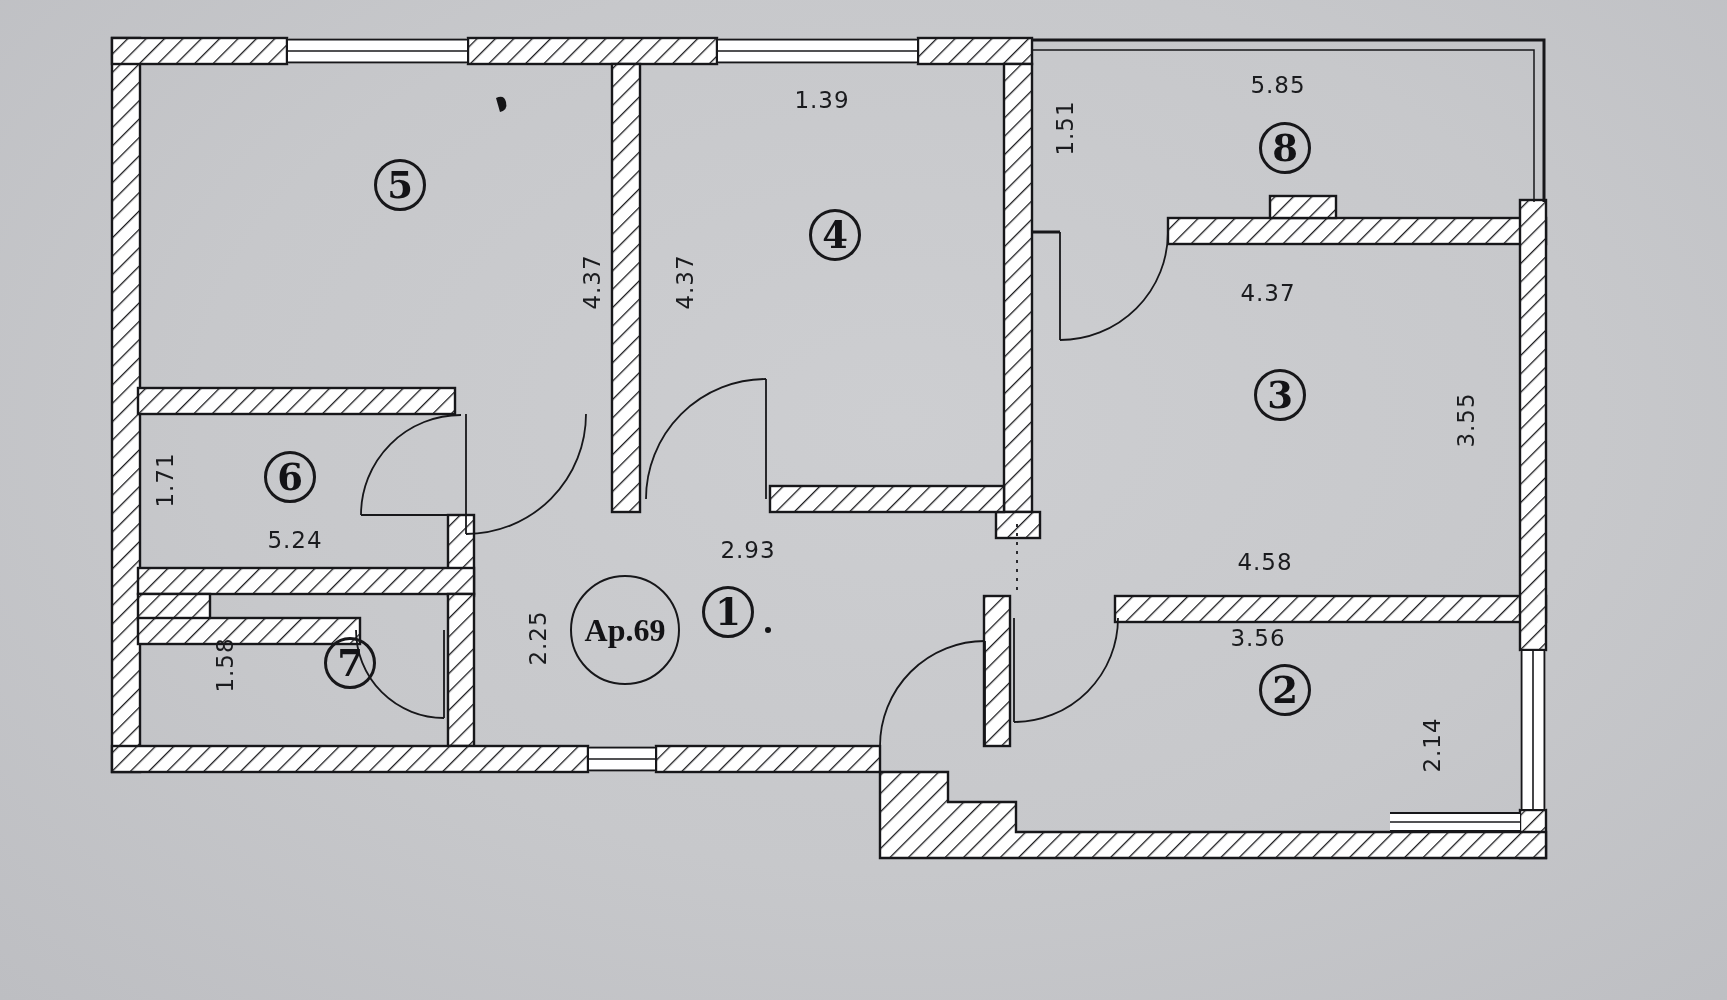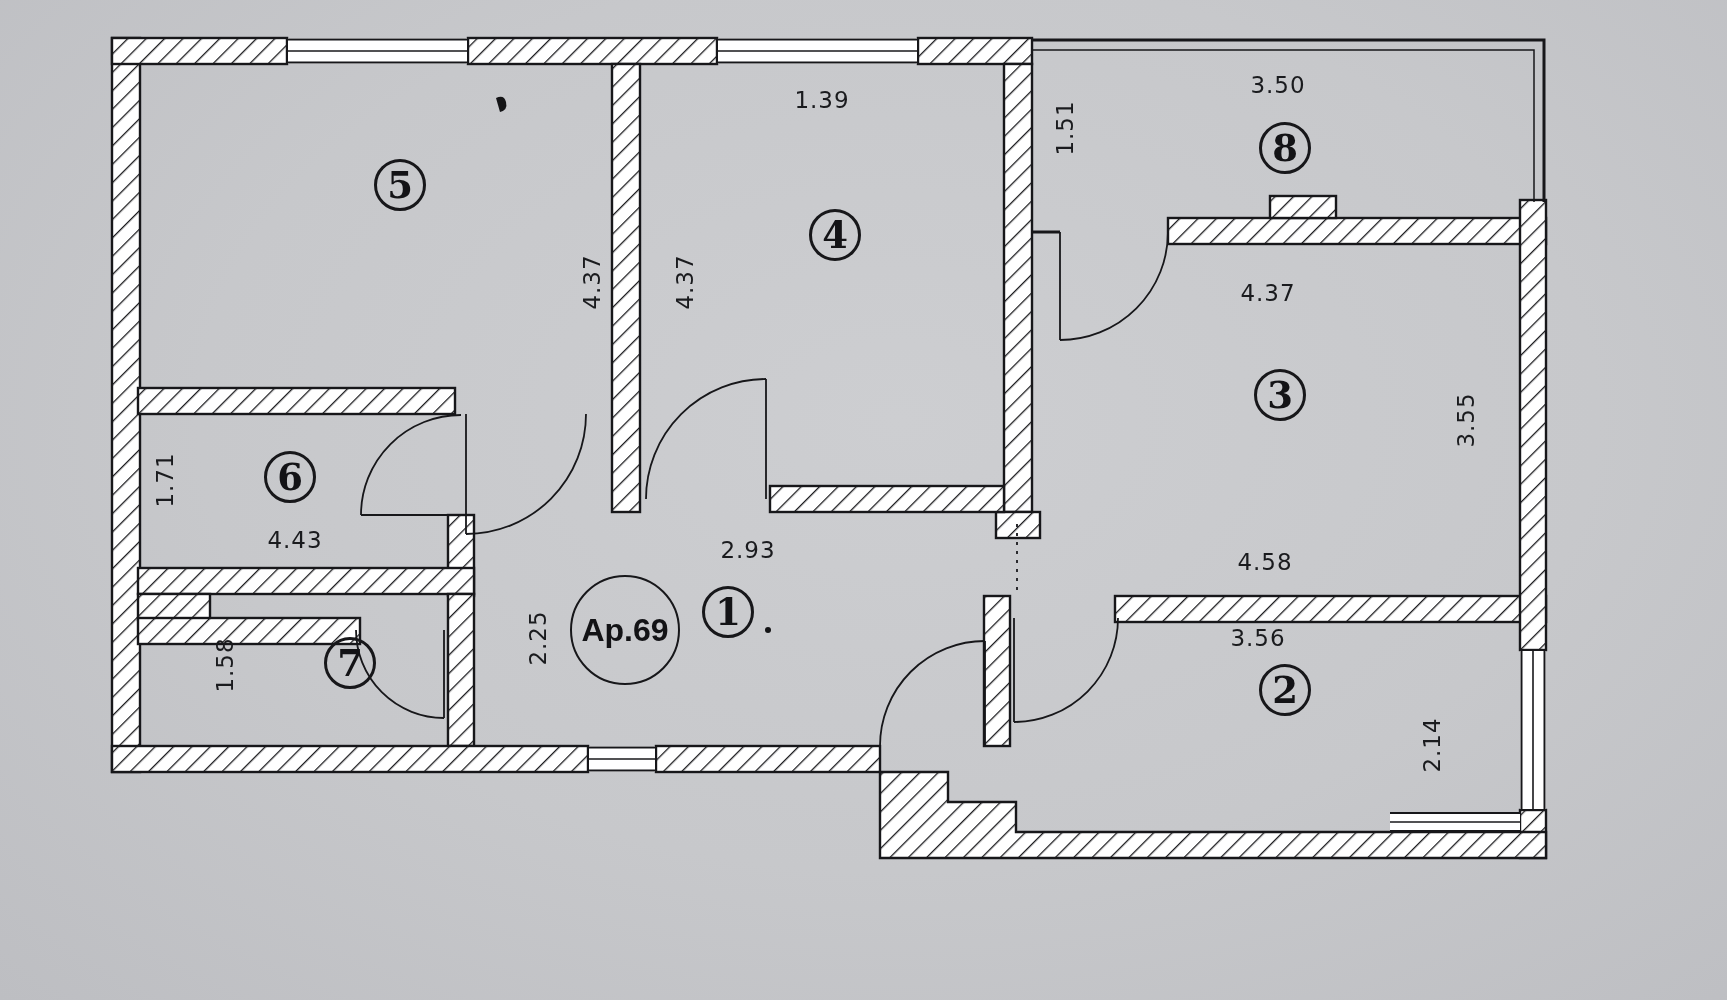--- a/index.html
+++ b/index.html
@@ -25,21 +25,21 @@
     position:absolute;transform:translate(-50%,-50%);
     width:52px;height:52px;border:3px solid #17171a;border-radius:50%;
     display:flex;align-items:center;justify-content:center;
     font-family:"DejaVu Serif",serif;font-weight:bold;font-size:37px;color:#131316;
     box-sizing:border-box;
   }
   .apcircle{
     position:absolute;transform:translate(-50%,-50%);
     width:110px;height:110px;border:2.5px solid #17171a;border-radius:50%;
     display:flex;align-items:center;justify-content:center;
-    font-family:Liberation Sans, sans-serif;font-weight:bold;font-size:32px;color:#131316;
+    font-family:Liberation Serif, serif;font-weight:bold;font-size:32px;color:#131316;
     box-sizing:border-box;background:transparent;
   }
 </style>
 </head>
 <body>
 
 <div id="plan">
 
   <svg width="1727" height="1000" viewBox="0 0 1727 1000">
     <defs>
@@ -200,23 +200,23 @@
     <div class="badge" style="left:1285px;top:148px">8</div>
     <div class="badge" style="left:1280px;top:395px">3</div>
     <div class="badge" style="left:290px;top:477px">6</div>
     <div class="badge" style="left:728px;top:612px">1</div>
     <div class="badge" style="left:350px;top:663px">7</div>
     <div class="badge" style="left:1285px;top:690px">2</div>
 
     <div class="apcircle" style="left:625px;top:630px">Ap.69</div>
 
     <div class="dim" style="left:822px;top:100px">1.39</div>
-    <div class="dim" style="left:1278px;top:85px">3.50</div>
+    <div class="dim" style="left:1278px;top:85px">5.85</div>
     <div class="dim" style="left:1268px;top:293px">4.37</div>
-    <div class="dim" style="left:295px;top:540px">4.43</div>
+    <div class="dim" style="left:295px;top:540px">5.24</div>
     <div class="dim" style="left:748px;top:550px">2.93</div>
     <div class="dim" style="left:1265px;top:562px">4.58</div>
     <div class="dim" style="left:1258px;top:638px">3.56</div>
 
     <div class="dim v" style="left:1065px;top:128px">1.51</div>
     <div class="dim v" style="left:592px;top:282px">4.37</div>
     <div class="dim v" style="left:685px;top:282px">4.37</div>
     <div class="dim v" style="left:1466px;top:420px">3.55</div>
     <div class="dim v" style="left:165px;top:480px">1.71</div>
     <div class="dim v" style="left:538px;top:638px">2.25</div>

